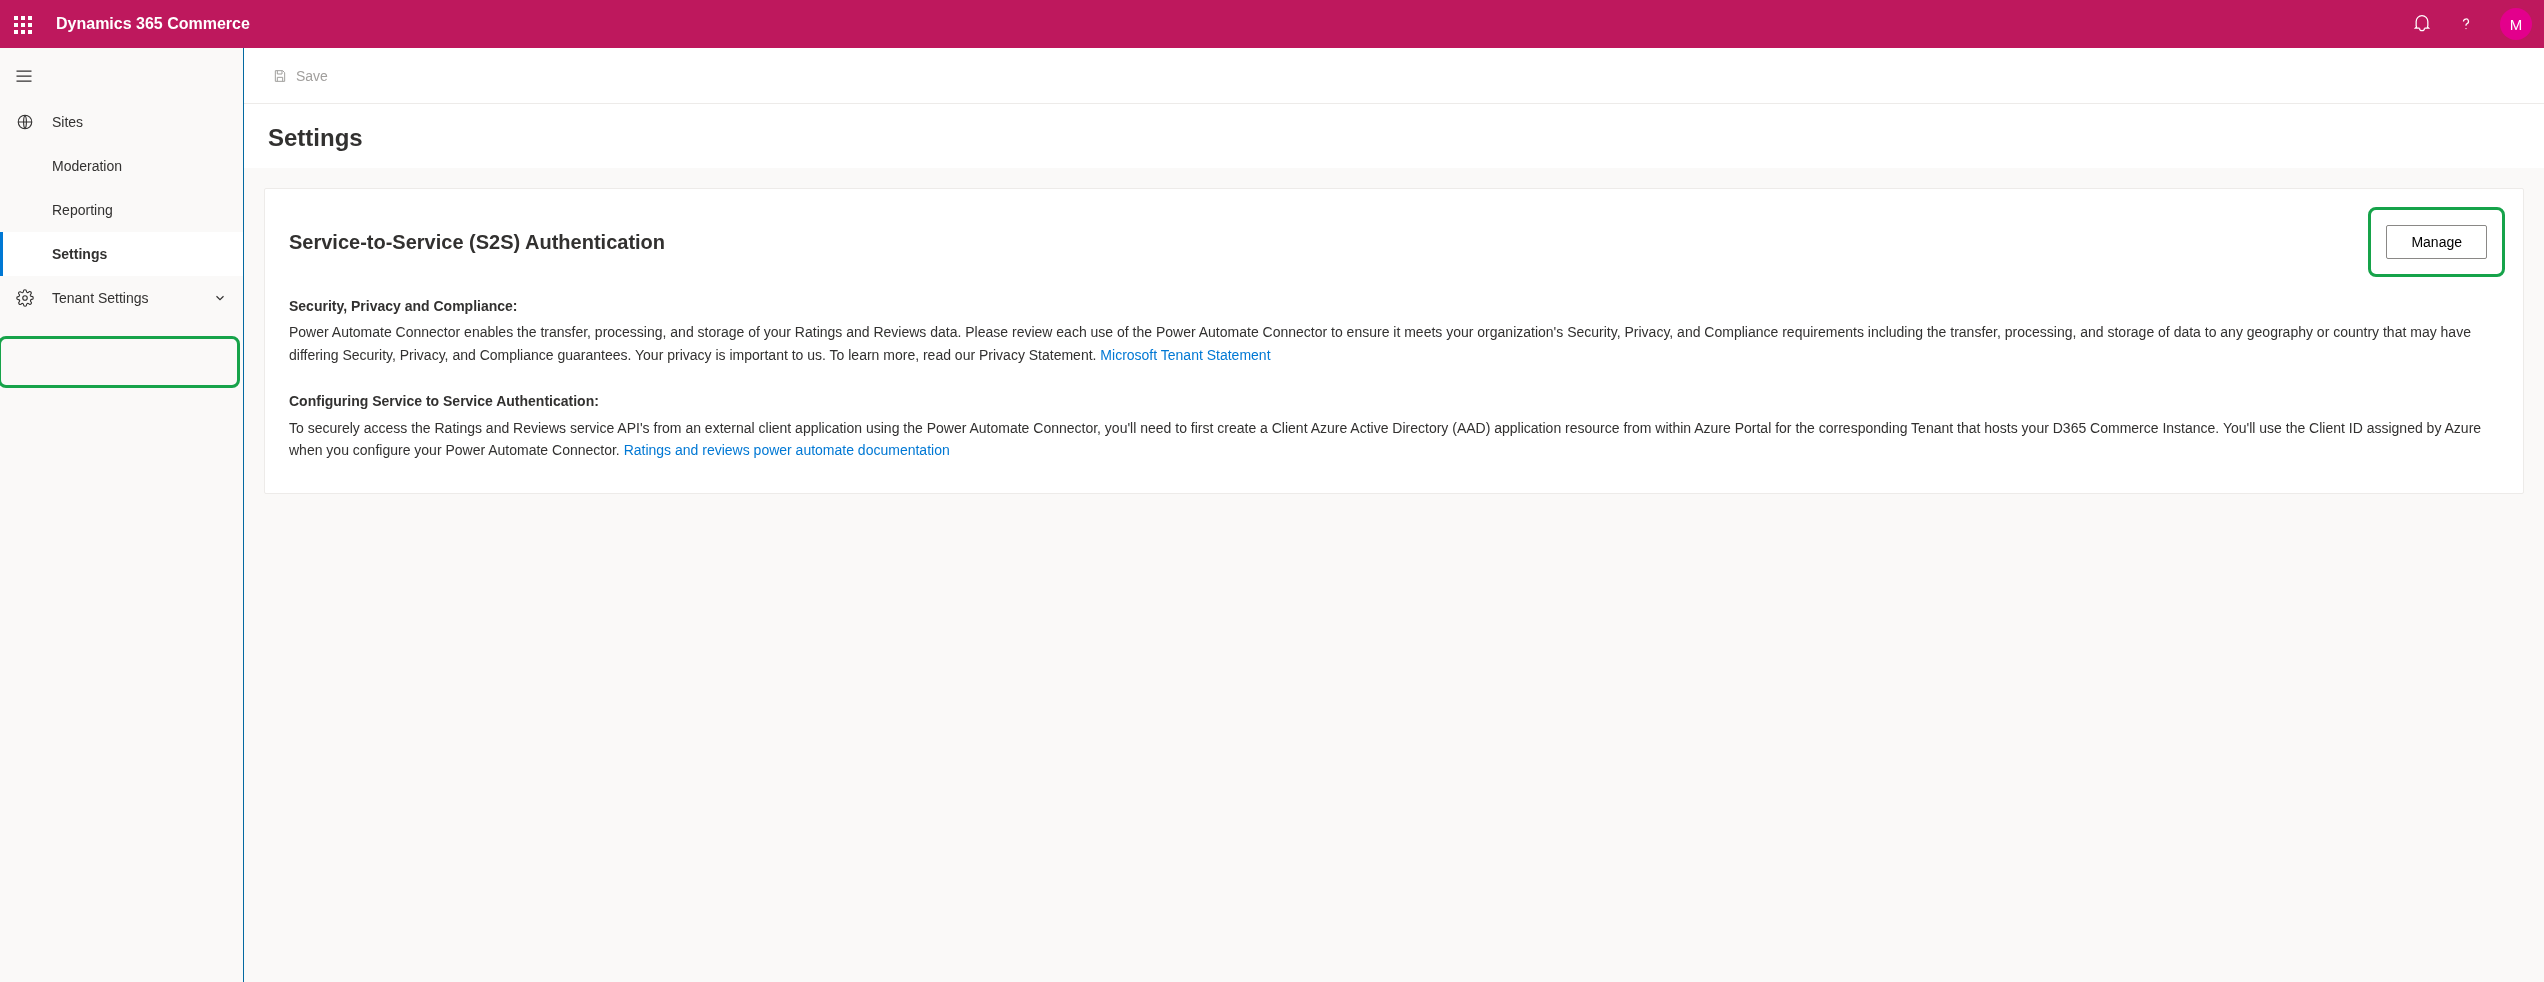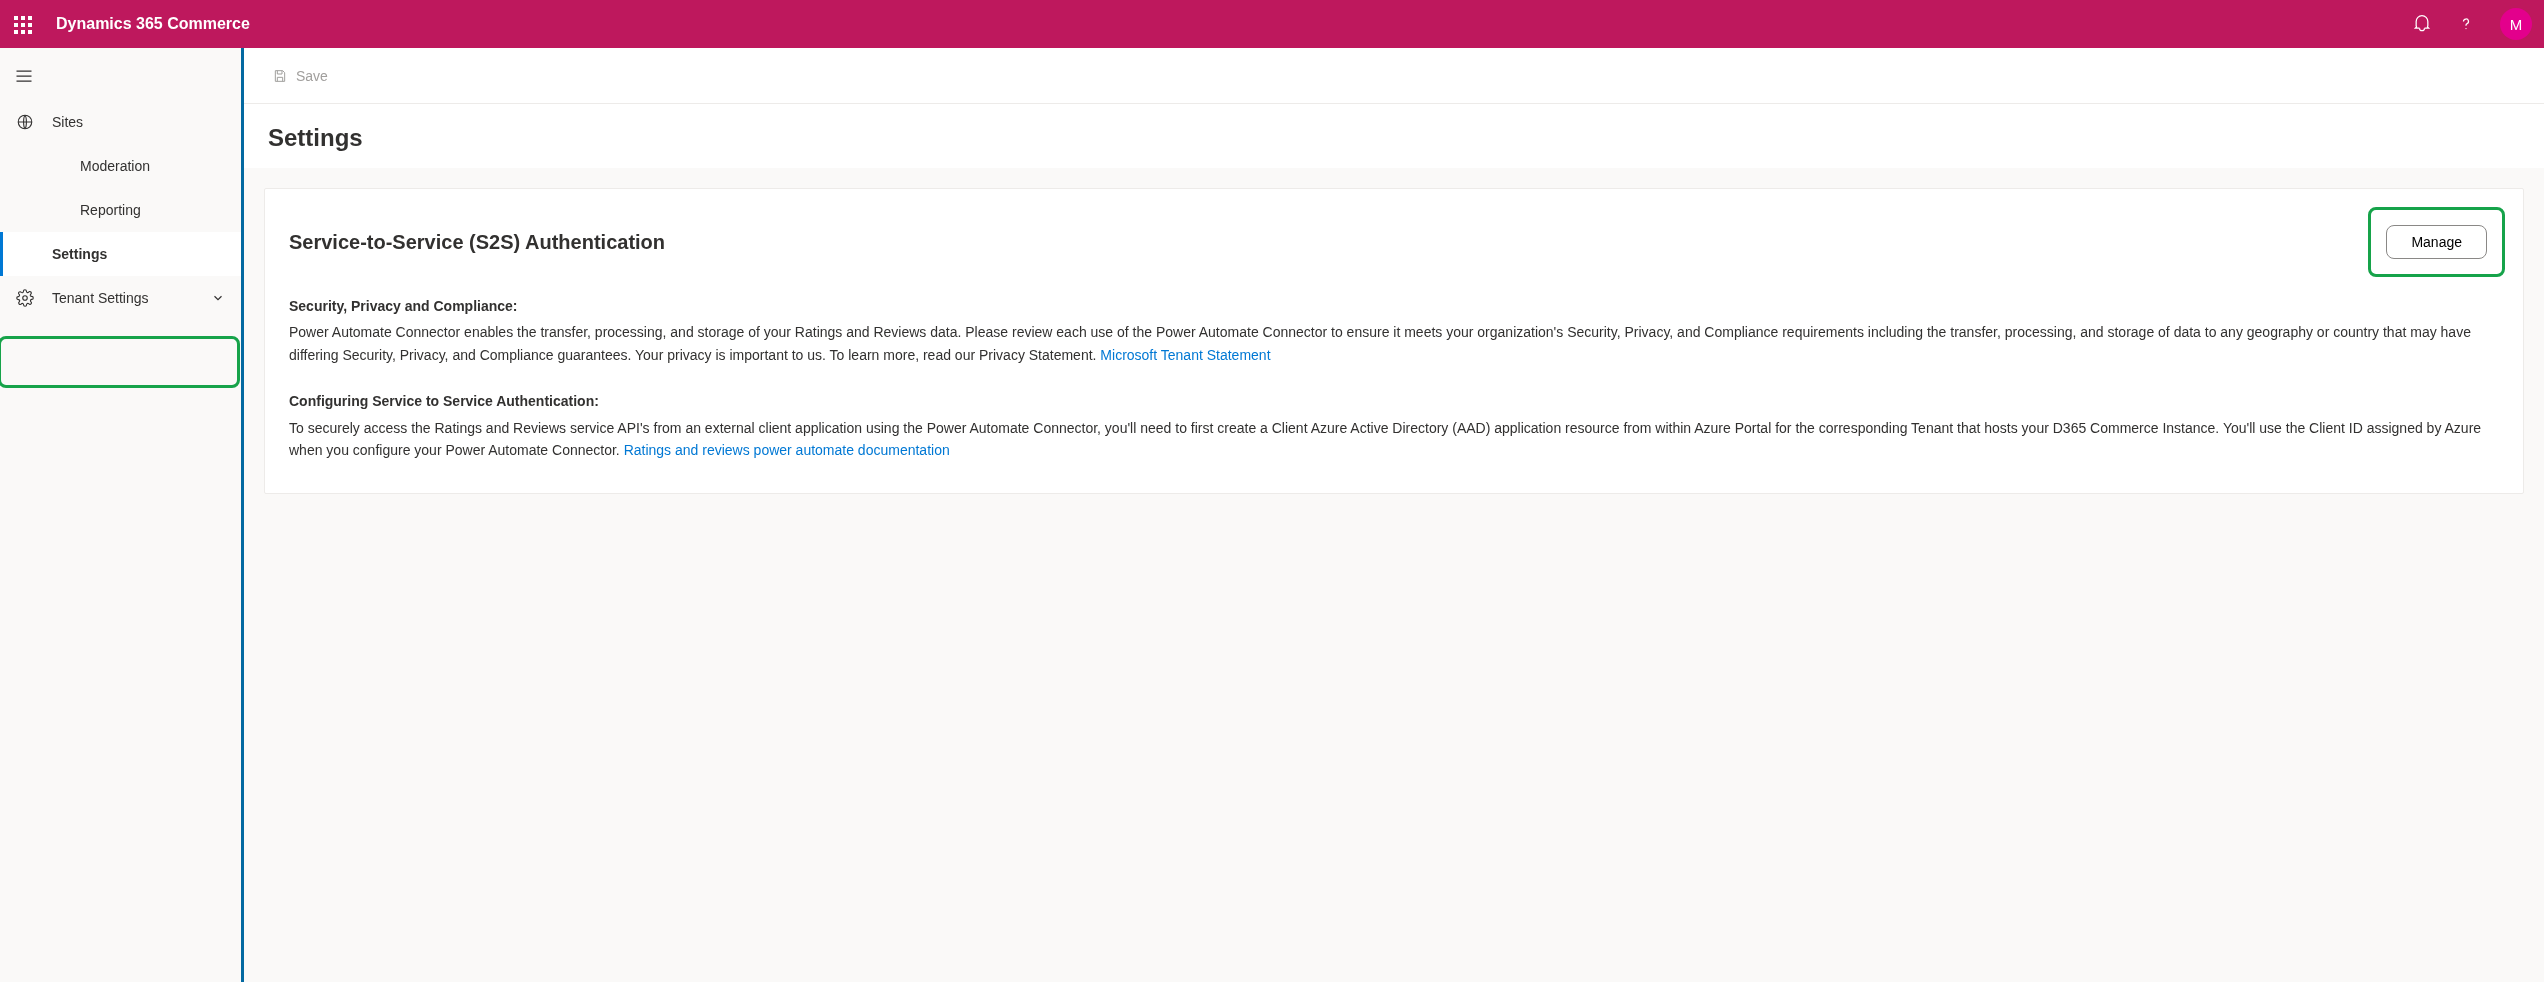--- a/index.html
+++ b/index.html
@@ -35,21 +35,21 @@
     background: #e3008c; color: #fff;
     display: flex; align-items: center; justify-content: center;
     font-weight: 400; font-size: 15px; cursor: pointer;
   }
 
   
   .shell { display: flex; height: calc(100% - 48px); }
   .sidebar {
     width: 244px;
     background: #faf9f8;
-    border-right: 3px solid #0369a1;
+    border-right: 1px solid #0369a1;
     display: flex; flex-direction: column;
     padding-top: 8px;
     position: relative;
   }
   .hamburger {
     padding: 10px 14px;
     cursor: pointer;
   }
   .hamburger svg { width: 20px; height: 20px; stroke: #323130; }
   .nav-item, .subnav-item {
@@ -58,21 +58,21 @@
     padding: 0 16px;
     cursor: pointer;
     font-size: 14px;
     color: #323130;
     justify-content: space-between;
     position: relative;
   }
   .nav-item-left { display: flex; align-items: center; gap: 18px; }
   .nav-icon { width: 18px; height: 18px; stroke: #323130; fill: none; flex-shrink: 0; }
   .chevron { width: 14px; height: 14px; stroke: #323130; fill: none; }
-  .subnav-item { padding-left: 80px; }
+  .subnav-item { padding-left: 52px; }
   .nav-item.active {
     background: #ffffff;
     font-weight: 600;
   }
   .nav-item.active::before {
     content: ""; position: absolute; left: 0; top: 0; bottom: 0;
     width: 3px; background: #0078d4;
   }
   .highlight-box {
     position: absolute;
@@ -115,21 +115,21 @@
     display: flex; justify-content: space-between; align-items: center;
     margin-bottom: 24px;
   }
   .card-head h2 { font-size: 20px; font-weight: 600; }
   .manage-btn {
     border: 1px solid #8a8886;
     background: #ffffff;
     padding: 8px 24px;
     font-size: 14px;
     cursor: pointer;
-    border-radius: 8px;
+    border-radius: 2px;
     font-family: inherit;
   }
   .highlight-manage {
     position: absolute;
     border: 3px solid #16a34a;
     border-radius: 8px;
     pointer-events: none;
   }
   .card p { font-size: 14px; line-height: 1.6; margin-bottom: 4px; }
   .card .section-label { font-weight: 600; margin-top: 0; }

